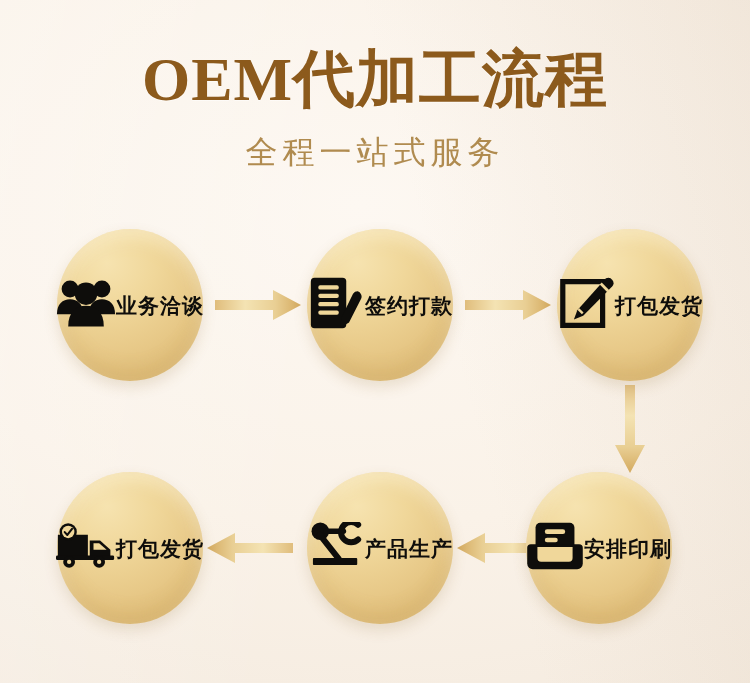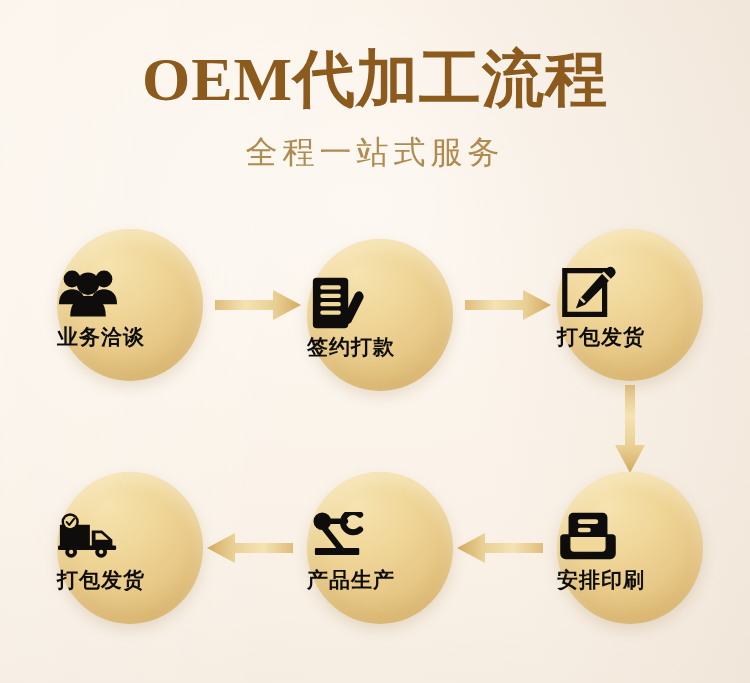--- a/index.html
+++ b/index.html
@@ -79,21 +79,22 @@
         #f6e3b0 0%,
         #f0d79a 28%,
         #e7c887 55%,
         #dcb974 78%,
         #d2ab62 100%);
     box-shadow:
       0 6px 14px rgba(140, 105, 50, 0.17),
       inset 0 -10px 18px rgba(183, 140, 66, 0.18),
       inset 0 8px 16px rgba(255, 247, 222, 0.55);
     display: flex;
-    flex-direction: column;
+    flex-direction: row;
+    align-items: center;
     justify-content: center;
     z-index: 4;
   }
 
   .node-icon {
     width: 62px;
     height: 58px;
     display: flex;
     align-items: center;
     justify-content: center;
@@ -106,23 +107,23 @@
     font-size: 21px;
     font-weight: bold;
     letter-spacing: 1px;
     color: #0e0d0b;
     white-space: nowrap;
     line-height: 1;
   }
 
   
   #node-0 { left: 57px;  top: 229px; }
-  #node-1 { left: 307px; top: 239px; }
+  #node-1 { left: 307px; top: 229px; }
   #node-2 { left: 557px; top: 229px; }
-  #node-3 { left: 557px; top: 472px; }
+  #node-3 { left: 526px; top: 472px; }
   #node-4 { left: 307px; top: 472px; }
   #node-5 { left: 57px;  top: 472px; }
 
   
   .arrow { position: absolute; z-index: 3; }
 
   .arrow-h { width: 86px; height: 34px; }
   .arrow-v { width: 34px; height: 88px; }
 
   #arrow-0 { left: 215px; top: 288px; }   

